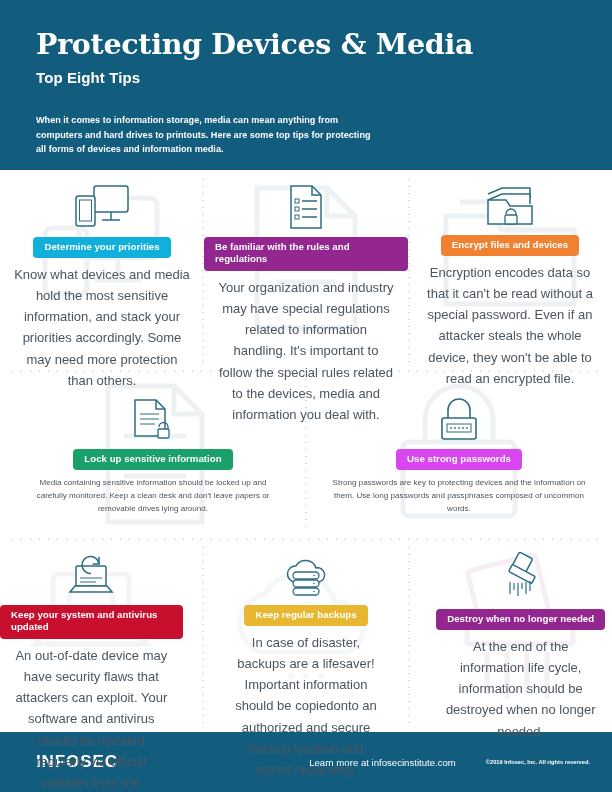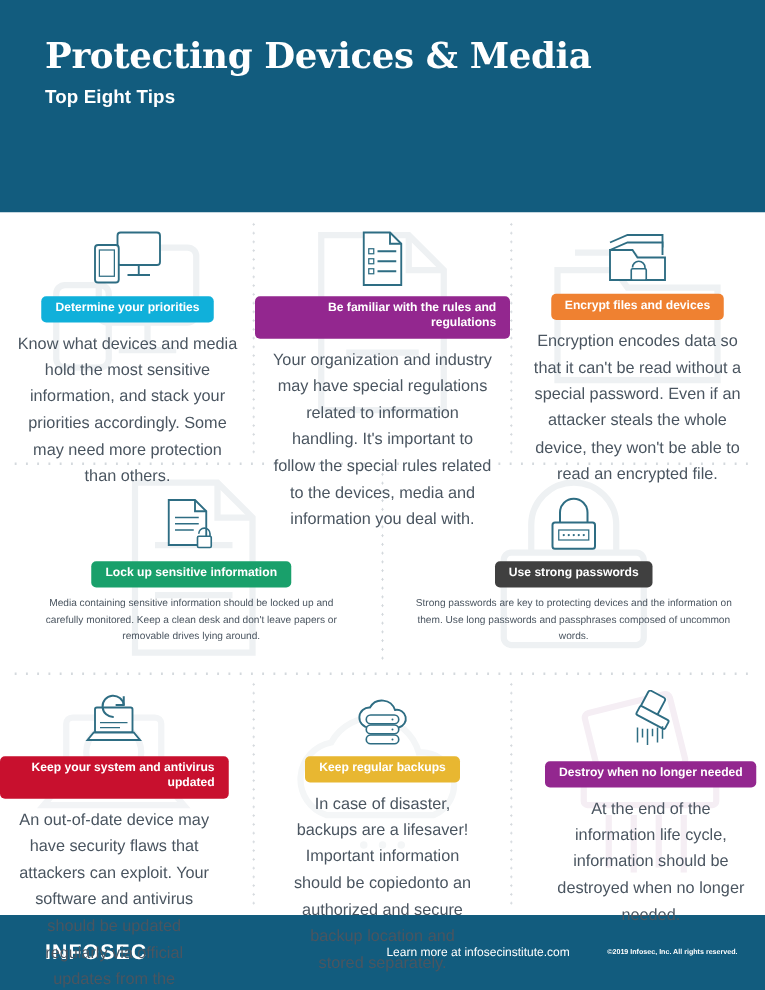--- a/index.html
+++ b/index.html
@@ -106,21 +106,21 @@
 
   .badge {
     position:relative;
     z-index:4;
     display:inline-block;
     color:#ffffff;
     font-size:9.7px;
     font-weight:bold;
     padding:3.5px 11px 4.5px 11px;
     border-radius:4px;
-    text-align:right;
+    text-align:left;
     line-height:1.33;
     margin-top:7px;
   }
 
   .blurb {
     position:relative;
     z-index:4;
     font-size:13px;
     color:#4a5560;
     line-height:1.63;
@@ -160,20 +160,21 @@
     margin-right:22px;
     white-space:nowrap;
   }
 </style>
 </head>
 <body>
 
 <div id="header" style="background: rgb(18, 92, 126);">
   <div id="title">Protecting Devices &amp; Media</div>
   <div id="subtitle">Top Eight Tips</div>
+  <div id="intro">When it comes to information storage, media can mean anything from computers and hard drives to printouts. Here are some top tips for protecting all forms of devices and information media.</div>
 </div>
 
 <div id="content">
 
   <div class="row row1">
     <div class="vdiv" style="left:202px;"></div>
     <div class="vdiv" style="left:408px;"></div>
 
     <div class="cell c3">
       <svg class="ghost" width="150" height="150" viewBox="0 0 150 150">
@@ -268,21 +269,21 @@
           <rect x="10" y="28" width="24" height="8" fill="#fff" stroke="#2e6d83" stroke-width="1"></rect>
           <g fill="#2e6d83">
             <circle cx="14" cy="32" r="0.9"></circle>
               <circle cx="18" cy="32" r="0.9"></circle>
             <circle cx="22" cy="32" r="0.9"></circle>
               <circle cx="26" cy="32" r="0.9"></circle>
             <circle cx="30" cy="32" r="0.9"></circle>
           </g>
         </svg>
       </div>
-      <div class="badge" style="background: #404040;">Use strong passwords</div>
+      <div class="badge" style="background: #d946ef;">Use strong passwords</div>
       <div class="blurb">Strong passwords are key to protecting devices and the information on them. Use long passwords and passphrases composed of uncommon words.</div>
     </div>
   </div>
 
   <div class="hdiv" style="top:368px;"></div>
 
   <div class="row row3">
     <div class="vdiv" style="left:202px;"></div>
     <div class="vdiv" style="left:408px;"></div>
 

